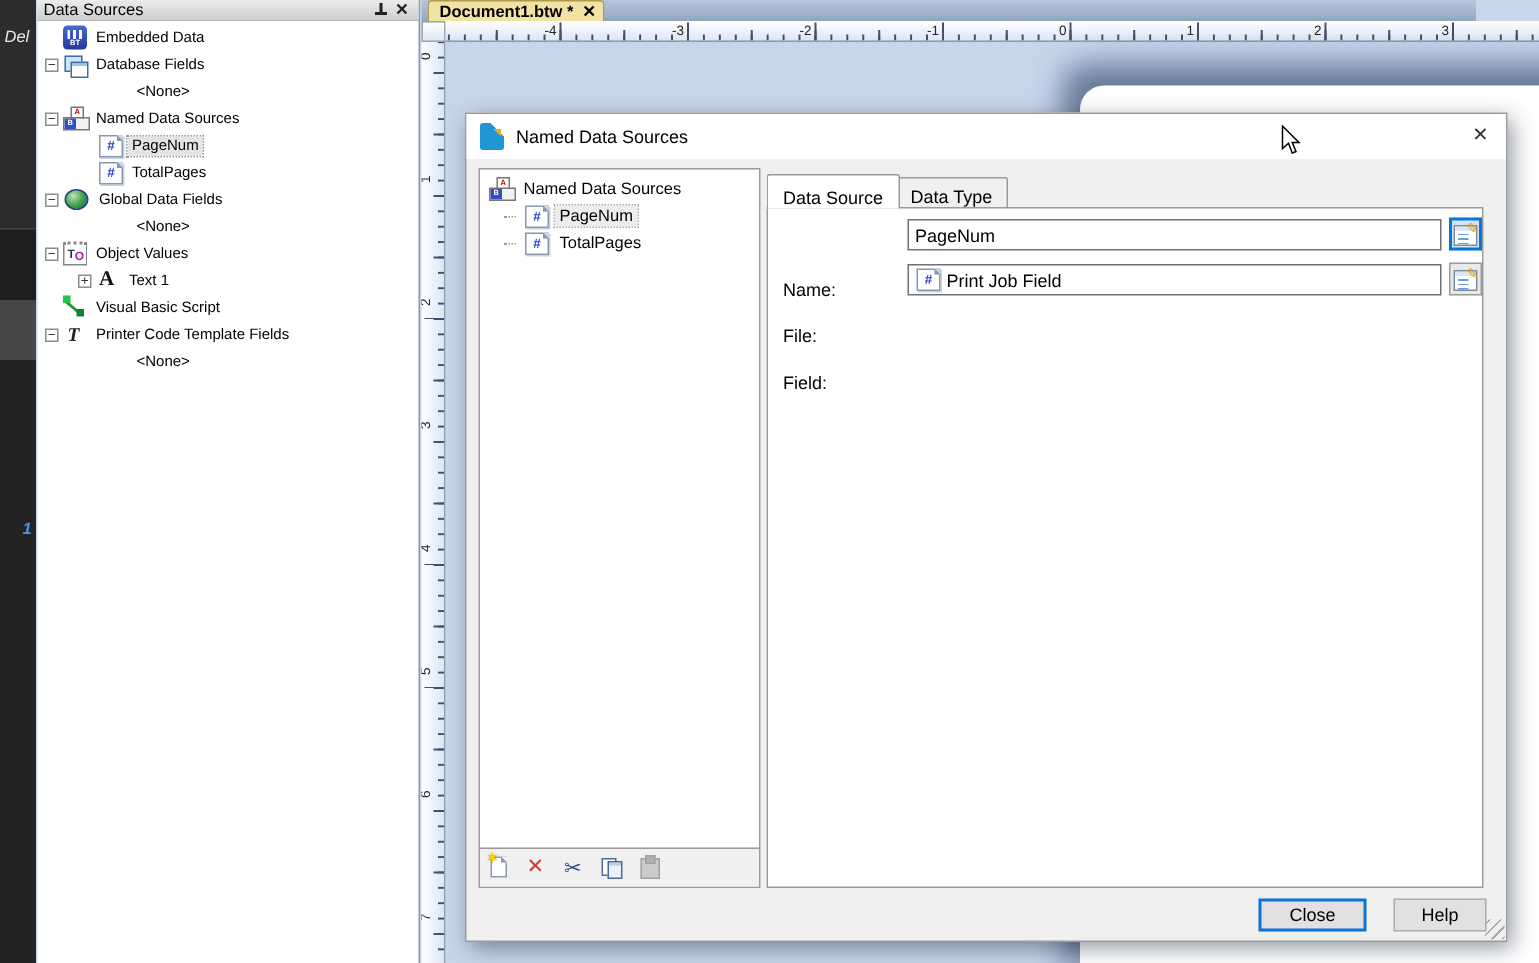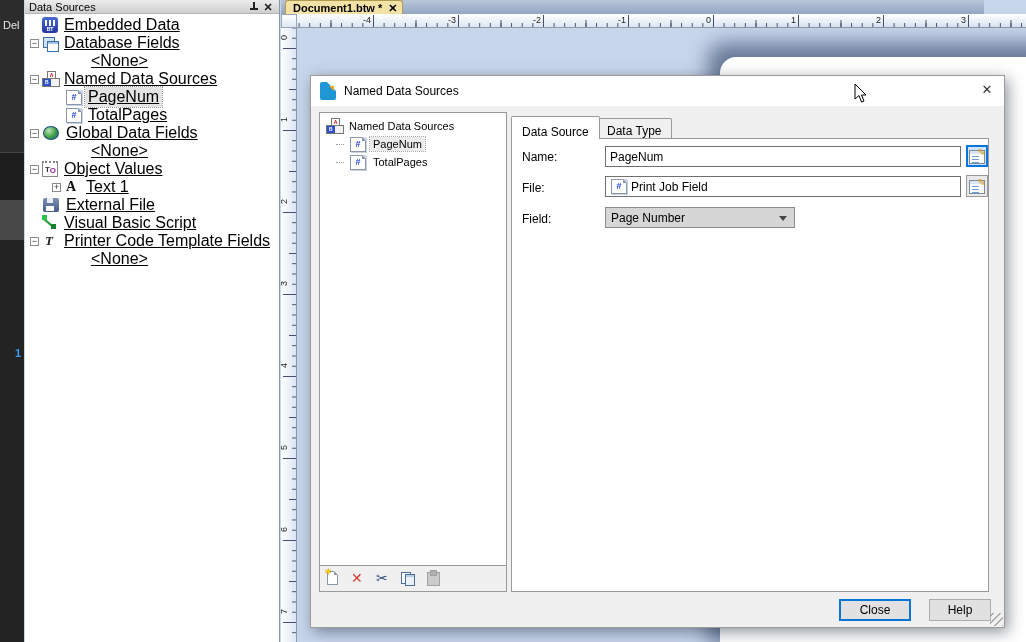--- a/index.html
+++ b/index.html
@@ -1,20 +1,20 @@
 <!DOCTYPE html>
 <html><head>
 <meta charset="utf-8">
 <style>
   * { margin:0; padding:0; box-sizing:border-box; }
   html,body { width:1026px; height:642px; overflow:hidden; background:#c8d6eb;
               font-family:"Liberation Sans", sans-serif; font-size:11px; color:#000; }
 
   
-  #dark-strip { position:absolute; left:0; top:0; width:24px; height:642px; background:#232323; }
+  #dark-strip { position:absolute; left:0; top:0; width:24px; height:642px; background:#232323;font-style:italic; }
   #dark-strip .seg1 { position:absolute; left:0; top:0; width:100%; height:152px; background:#2c2c2c; }
   #dark-strip .seg2 { position:absolute; left:0; top:152px; width:100%; height:48px; background:#1e1e1e; border-top:1px solid #454545;}
   #dark-strip .seg3 { position:absolute; left:0; top:200px; width:100%; height:40px; background:#474747; }
   #dark-strip .del-label { position:absolute; left:3px; top:19px; color:#e8e8e8; font-size:11px; white-space:nowrap; }
   #dark-strip .page-num { position:absolute; left:15px; top:347px; color:#3f9bf0; font-weight:bold; font-size:11px; }
 
   
   #ds-panel { position:absolute; left:25px; top:0; width:255px; height:642px; background:#fff;
               border-right:1px solid #8a97ab; }
   #ds-header { height:14px; background:linear-gradient(#ececec,#cfcfcf); border-bottom:1px solid #b5b5b5;
@@ -25,21 +25,21 @@
   .pinicon::before { content:""; position:absolute; left:4px; top:0; width:2px; height:6px; background:#222; }
   .pinicon::after  { content:""; position:absolute; left:1px; top:6px; width:8px; height:2px; background:#222; }
   .xglyph { font-size:11px; font-weight:bold; color:#222; line-height:10px; }
 
   #ds-tree { padding-top:2px; }
   .tree-row { height:18px; display:flex; align-items:center; gap:3px; white-space:nowrap; cursor:default; }
   .tree-row.lvl0 { padding-left:5px; }
   .tree-row.lvl1 { padding-left:27px; }
   .tree-row.lvl2 { padding-left:63px; }
   .tree-row.sel .lbl { background:#e4e4e4; outline:1px dotted #9a9a9a; }
-  .tree-row .lbl { padding:1px 3px; font-size:16px;text-decoration:underline; }
+  .tree-row .lbl { padding:1px 3px; font-size:10px; }
   .expand-box { width:9px; height:9px; border:1px solid #8c8c8c; background:#fff; font-size:9px; line-height:7px;
                 display:inline-flex; align-items:center; justify-content:center; color:#333; flex:0 0 9px; }
   .expand-spacer { width:9px; flex:0 0 9px; }
 
   
   .icon { position:relative; width:16px; height:16px; display:inline-block; flex:0 0 16px; }
 
   .icon-embedded-data { background:linear-gradient(#4a6ad4,#23379e); border-radius:3px; }
   .icon-embedded-data::before { content:""; position:absolute; left:3px; top:3px; width:10px; height:6px;
       background:repeating-linear-gradient(to right,#fff 0 2px,transparent 2px 4px); }
@@ -173,21 +173,21 @@
                  border-top:1px solid #9a9a9a; display:flex; align-items:center; gap:7px; padding-left:5px; }
   .tbtn { width:18px; height:18px; position:relative; cursor:pointer; }
 
   .dlg-tab { position:absolute; top:40px; height:22px; padding:0 10px; font-size:12px; display:flex; align-items:flex-end;
              border:1px solid #9a9a9a; border-bottom:none; border-radius:2px 2px 0 0; cursor:pointer; }
   #tab-data-source { left:200px; background:#fff; z-index:3; height:23px; }
   #tab-data-type   { left:285px; background:#f0f0f0; top:42px; height:20px; z-index:1; }
 
   #dlg-content { position:absolute; left:200px; top:62px; width:478px; height:454px; background:#fff;
                  border:1px solid #9a9a9a; z-index:2; }
-  .form-label { position:absolute; left:10px; font-size:12px; }
+  .form-label { position:absolute; left:10px; font-size:12px;margin-top:36px; }
   .form-input { position:absolute; left:93px; width:356px; height:21px; border:1px solid #707070; background:#fff;
                 font-family:"Liberation Sans",sans-serif; font-size:12px; padding:0 4px; }
   #type-box { position:absolute; left:93px; width:356px; height:21px; border:1px solid #707070; background:#fff;
               display:flex; align-items:center; gap:4px; padding-left:3px; font-size:12px; }
   #field-combo { position:absolute; left:93px; width:190px; height:21px; border:1px solid #8a8a8a; background:#d6d6d6;
                  display:flex; align-items:center; padding-left:5px; font-size:12px; cursor:pointer; }
   #field-combo .chev { position:absolute; right:7px; top:8px; border-left:4px solid transparent;
                        border-right:4px solid transparent; border-top:5px solid #444; }
   .edit-btn { position:absolute; left:454px; width:22px; height:22px; background:#e9e9e9; border:1px solid #9a9a9a;
               display:flex; align-items:center; justify-content:center; cursor:pointer; }
@@ -263,25 +263,20 @@
       </div>
       <div class="tree-row lvl0">
         <span class="expand-box">−</span>
         <span class="icon icon-object-values"></span>
         <span class="lbl">Object Values</span>
       </div>
       <div class="tree-row lvl1">
         <span class="expand-box">+</span>
         <span class="icon icon-text"></span>
         <span class="lbl">Text 1</span>
-      </div>
-      <div class="tree-row lvl0">
-        <span class="expand-spacer"></span>
-        <span class="icon icon-external-file"></span>
-        <span class="lbl">External File</span>
       </div>
       <div class="tree-row lvl0">
         <span class="expand-spacer"></span>
         <span class="icon icon-vb-script"></span>
         <span class="lbl">Visual Basic Script</span>
       </div>
       <div class="tree-row lvl0">
         <span class="expand-box">−</span>
         <span class="icon icon-script-t"></span>
         <span class="lbl">Printer Code Template Fields</span>
@@ -381,24 +376,20 @@
     <span class="form-label" style="top:42px">File:</span>
     <div id="type-box" style="top:37px">
       <span class="icon icon-page-field"></span>
       <span>Print Job Field</span>
     </div>
     <div class="edit-btn" style="top:36px">
       <span class="icon icon-edit-record"></span>
     </div>
 
     <span class="form-label" style="top:73px">Field:</span>
-    <div id="field-combo" style="top:68px">
-      <span>Page Number</span>
-      <span class="chev"></span>
-    </div>
   </div>
 
   <div class="dlg-btn" id="btn-close">Close</div>
   <div class="dlg-btn" id="btn-help">Help</div>
   <div id="resize-grip"></div>
 </div>
 
 <svg id="cursor" viewBox="0 0 14 21">
   <polygon points="1,1 1,16 5,12.5 7.5,19 10,18 7.5,12 12,12" fill="#fff" stroke="#000" stroke-width="1"></polygon>
 </svg>

